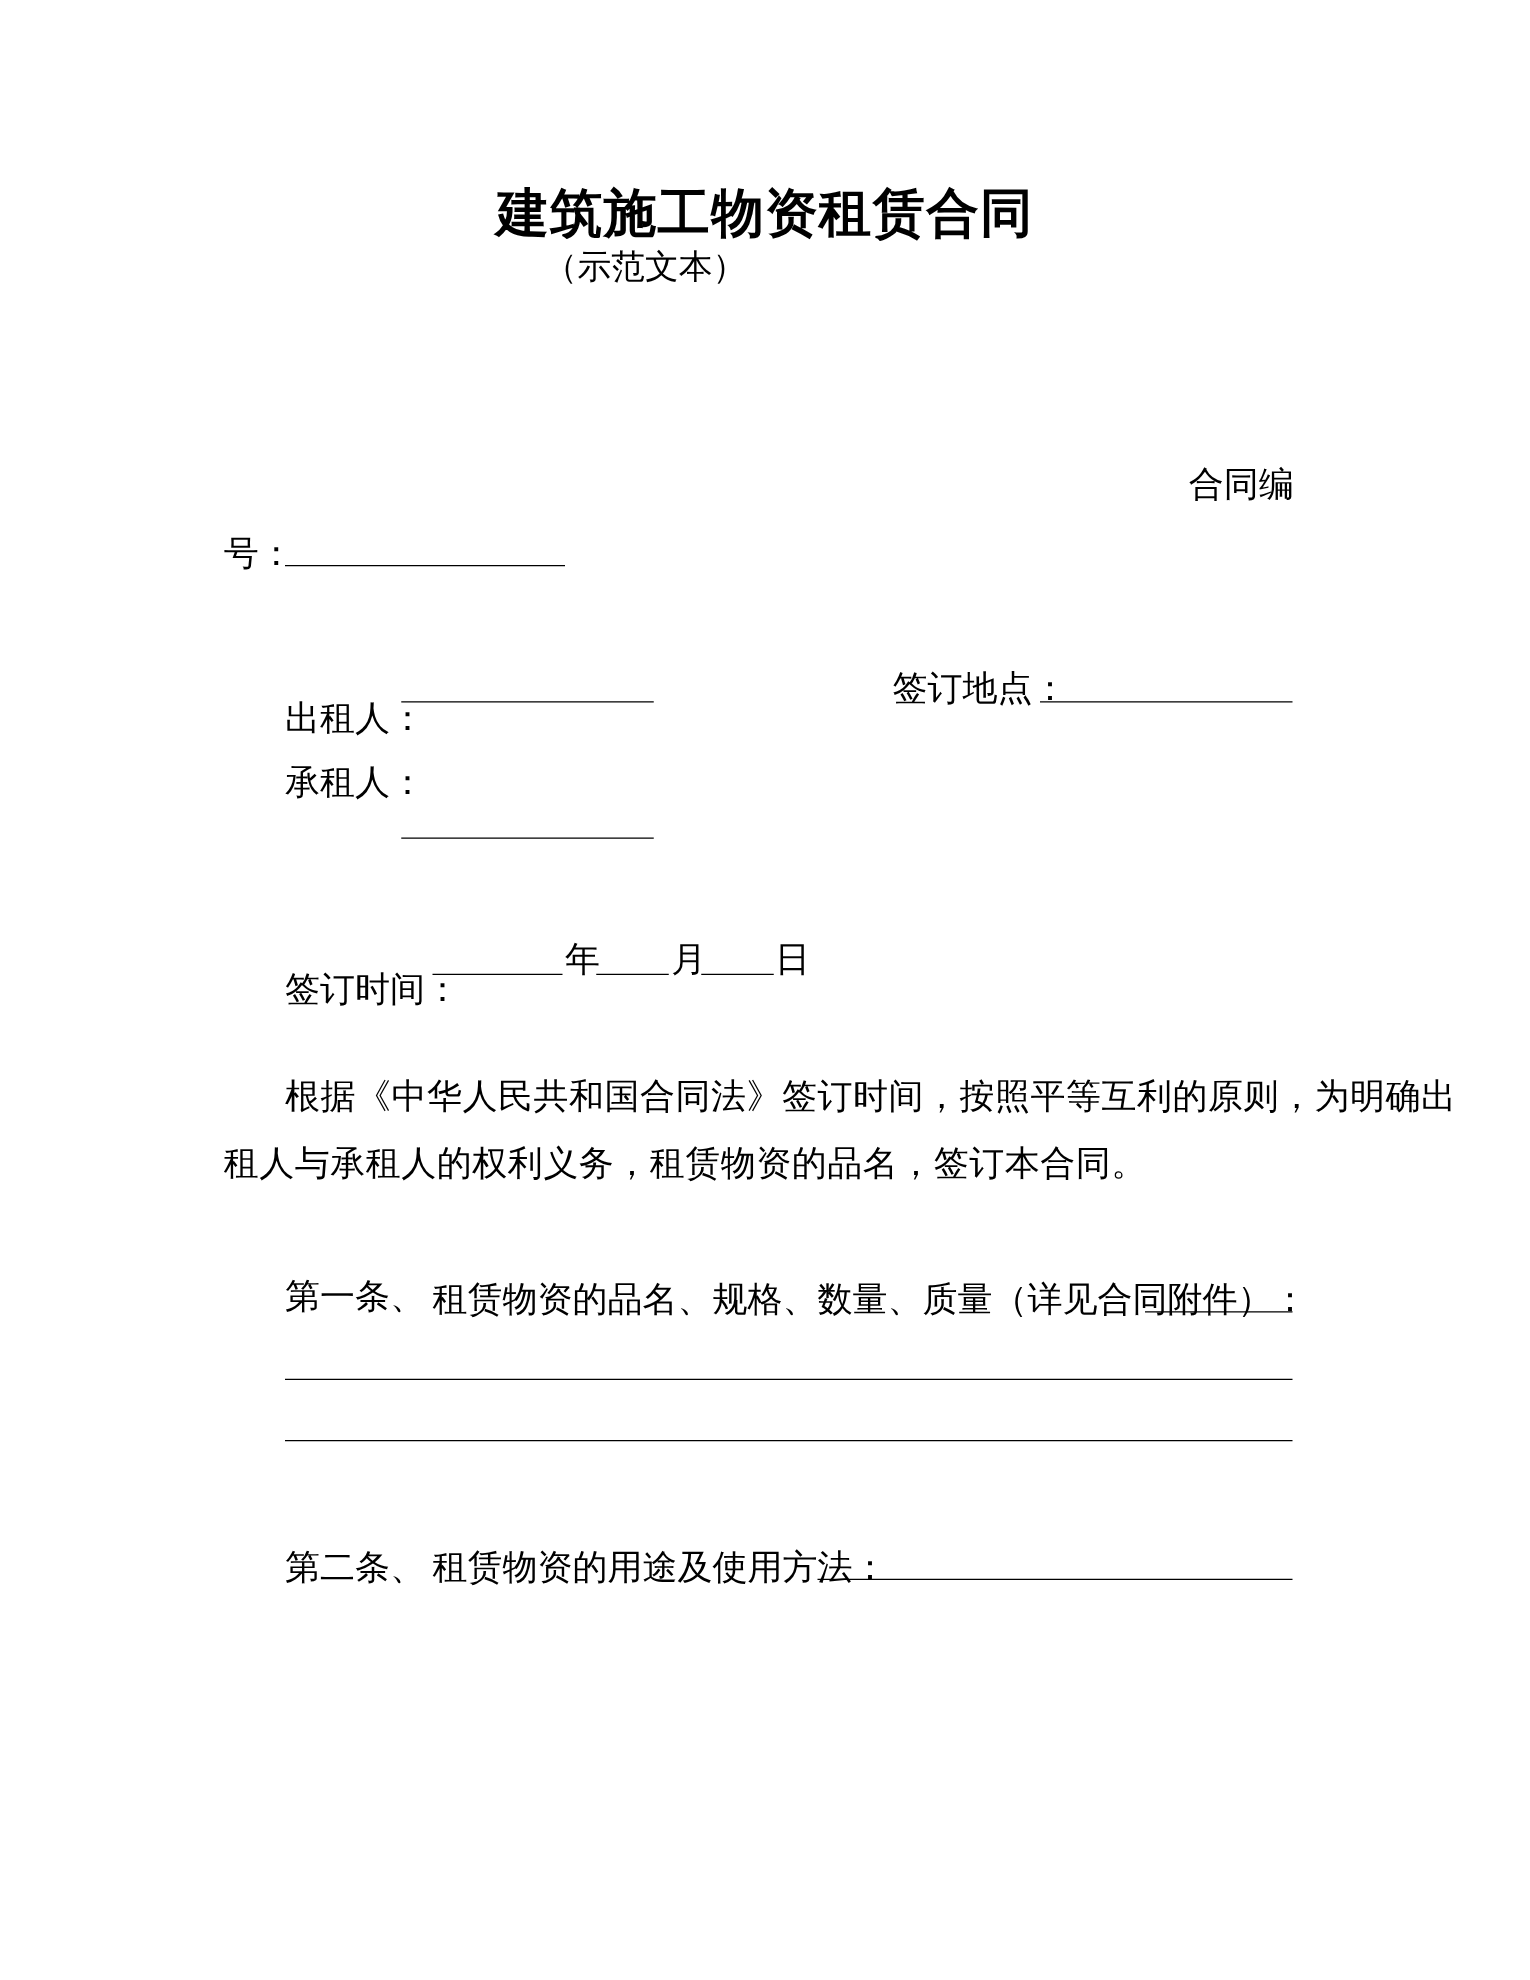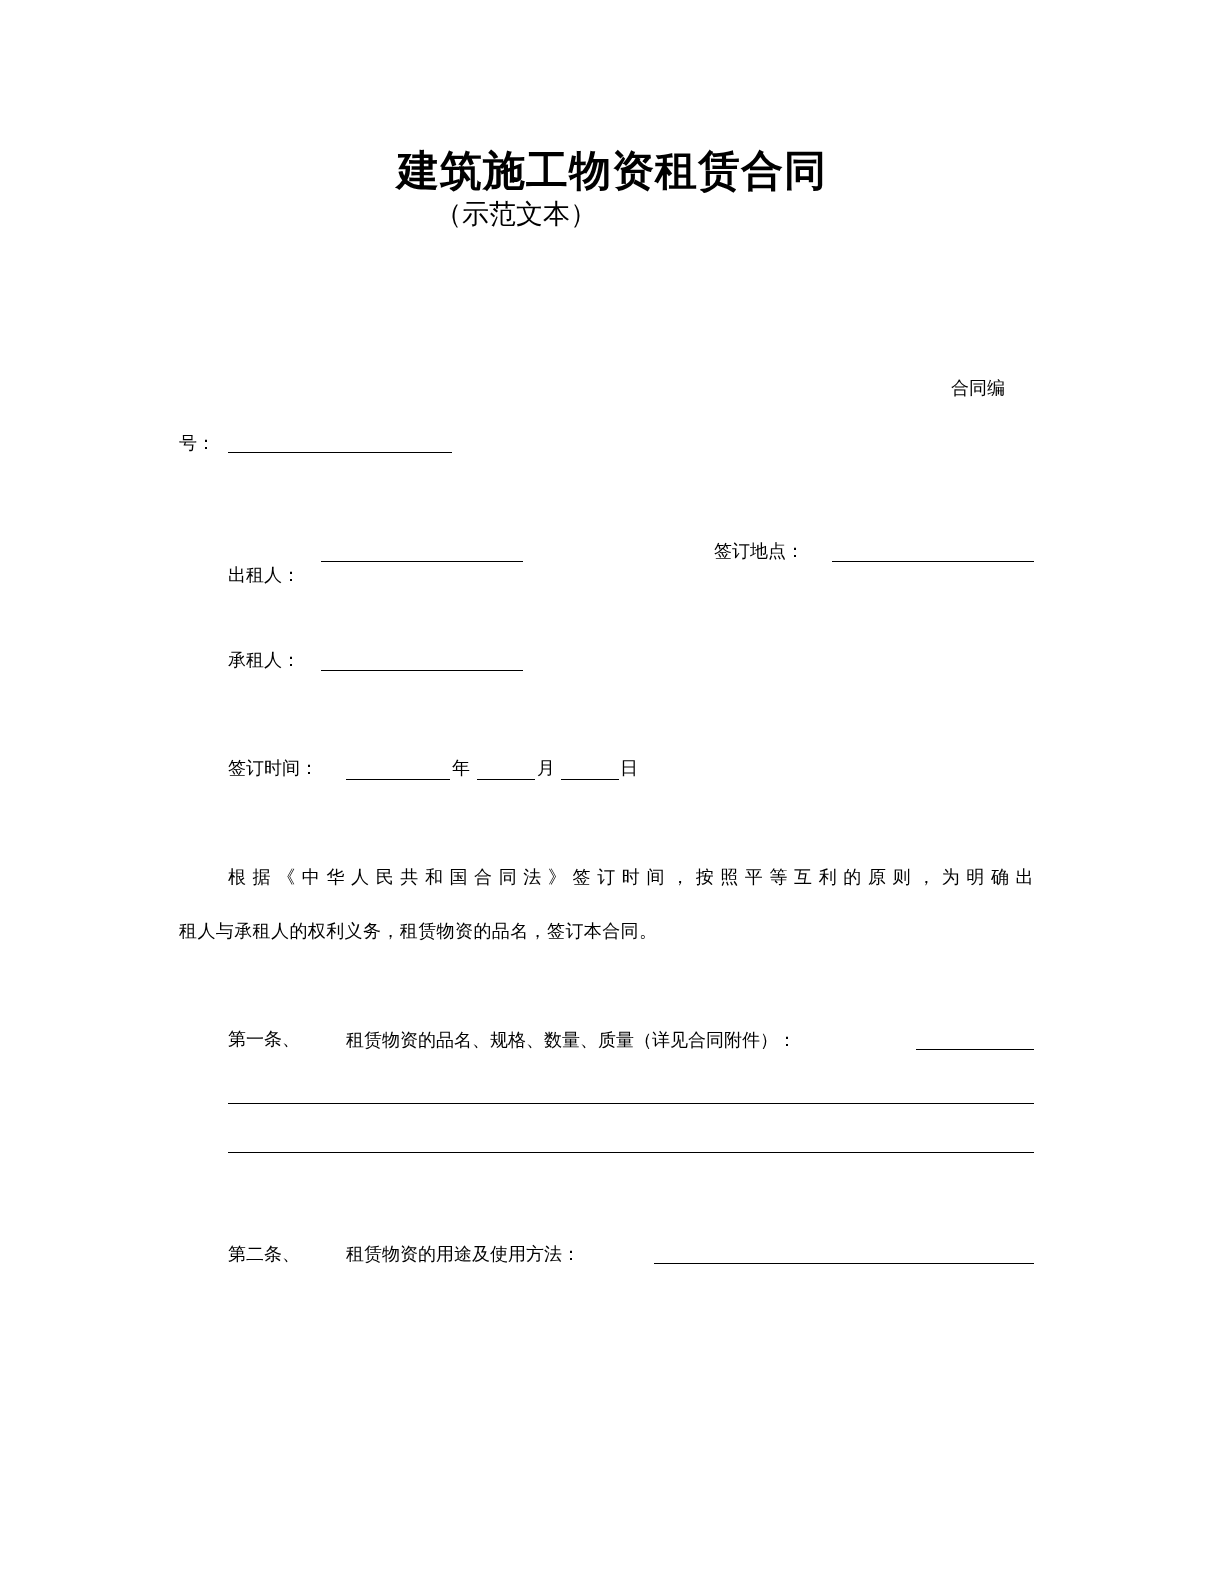--- a/index.html
+++ b/index.html
@@ -2,43 +2,43 @@
 <html><head>
 <meta charset="utf-8">
 <style>
   html, body { margin: 0; padding: 0; background: #ffffff; }
   body { width: 1224px; height: 1584px; position: relative; overflow: hidden;
          font-family: "DejaVu Serif", "Liberation Serif", serif; color: #000; }
   .abs { position: absolute; white-space: nowrap; }
   .title { left: 0; width: 1224px; text-align: center; top: 143px; font-size: 42px; font-weight: bold;
            font-family: "DejaVu Sans", "Liberation Sans", sans-serif; letter-spacing: 1px; line-height: 56px; }
   .subtitle { left: 0; width: 1032px; text-align: center; top: 196px; font-size: 27px; line-height: 36px; }
-  .txt { font-size: 18px; line-height: 30px; }
+  .txt { font-size: 28px; line-height: 30px; }
   .line { position: absolute; height: 0; border-top: 1.6px solid #000; }
 </style>
 </head>
 <body>
 
 <div class="abs title">建筑施工物资租赁合同</div>
 <div class="abs subtitle">（示范文本）</div>
 
 <div class="abs txt" style="left:951px; top:373px;">合同编</div>
 <div class="abs txt" style="left:179px; top:428px;">号：</div>
 <div class="line" style="left:228px; top:452px; width:224px;"></div>
 
 <div class="abs txt" style="left:228px; top:536px;margin-top:24px;">出租人：</div>
 <div class="line" style="left:321px; top:561px; width:202px;"></div>
 
 <div class="abs txt" style="left:714px; top:536px;">签订地点：</div>
 <div class="line" style="left:832px; top:561px; width:202px;"></div>
 
-<div class="abs txt" style="left:228px; top:645px;">承租人：</div>
+<div class="abs txt" style="left:228px; top:611px;">承租人：</div>
 <div class="line" style="left:321px; top:670px; width:202px;"></div>
 
-<div class="abs txt" style="left:228px; top:753px;">签订时间：</div>
+<div class="abs txt" style="left:228px; top:780px;font-family:Liberation Mono, monospace;">签订时间：</div>
 <div class="line" style="left:346px; top:779px; width:104px;"></div>
 <div class="abs txt" style="left:452px; top:753px;">年</div>
 <div class="line" style="left:477px; top:779px; width:58px;"></div>
 <div class="abs txt" style="left:537px; top:753px;">月</div>
 <div class="line" style="left:561px; top:779px; width:58px;"></div>
 <div class="abs txt" style="left:620px; top:753px;">日</div>
 
 <div class="abs txt" style="left:228px; top:862px; width:806px; text-align-last:justify; text-align:justify; letter-spacing:0.4px;">根据《中华人民共和国合同法》签订时间，按照平等互利的原则，为明确出</div>
 <div class="abs txt" style="left:179px; top:916px; letter-spacing:0.4px;">租人与承租人的权利义务，租赁物资的品名，签订本合同。</div>
 

